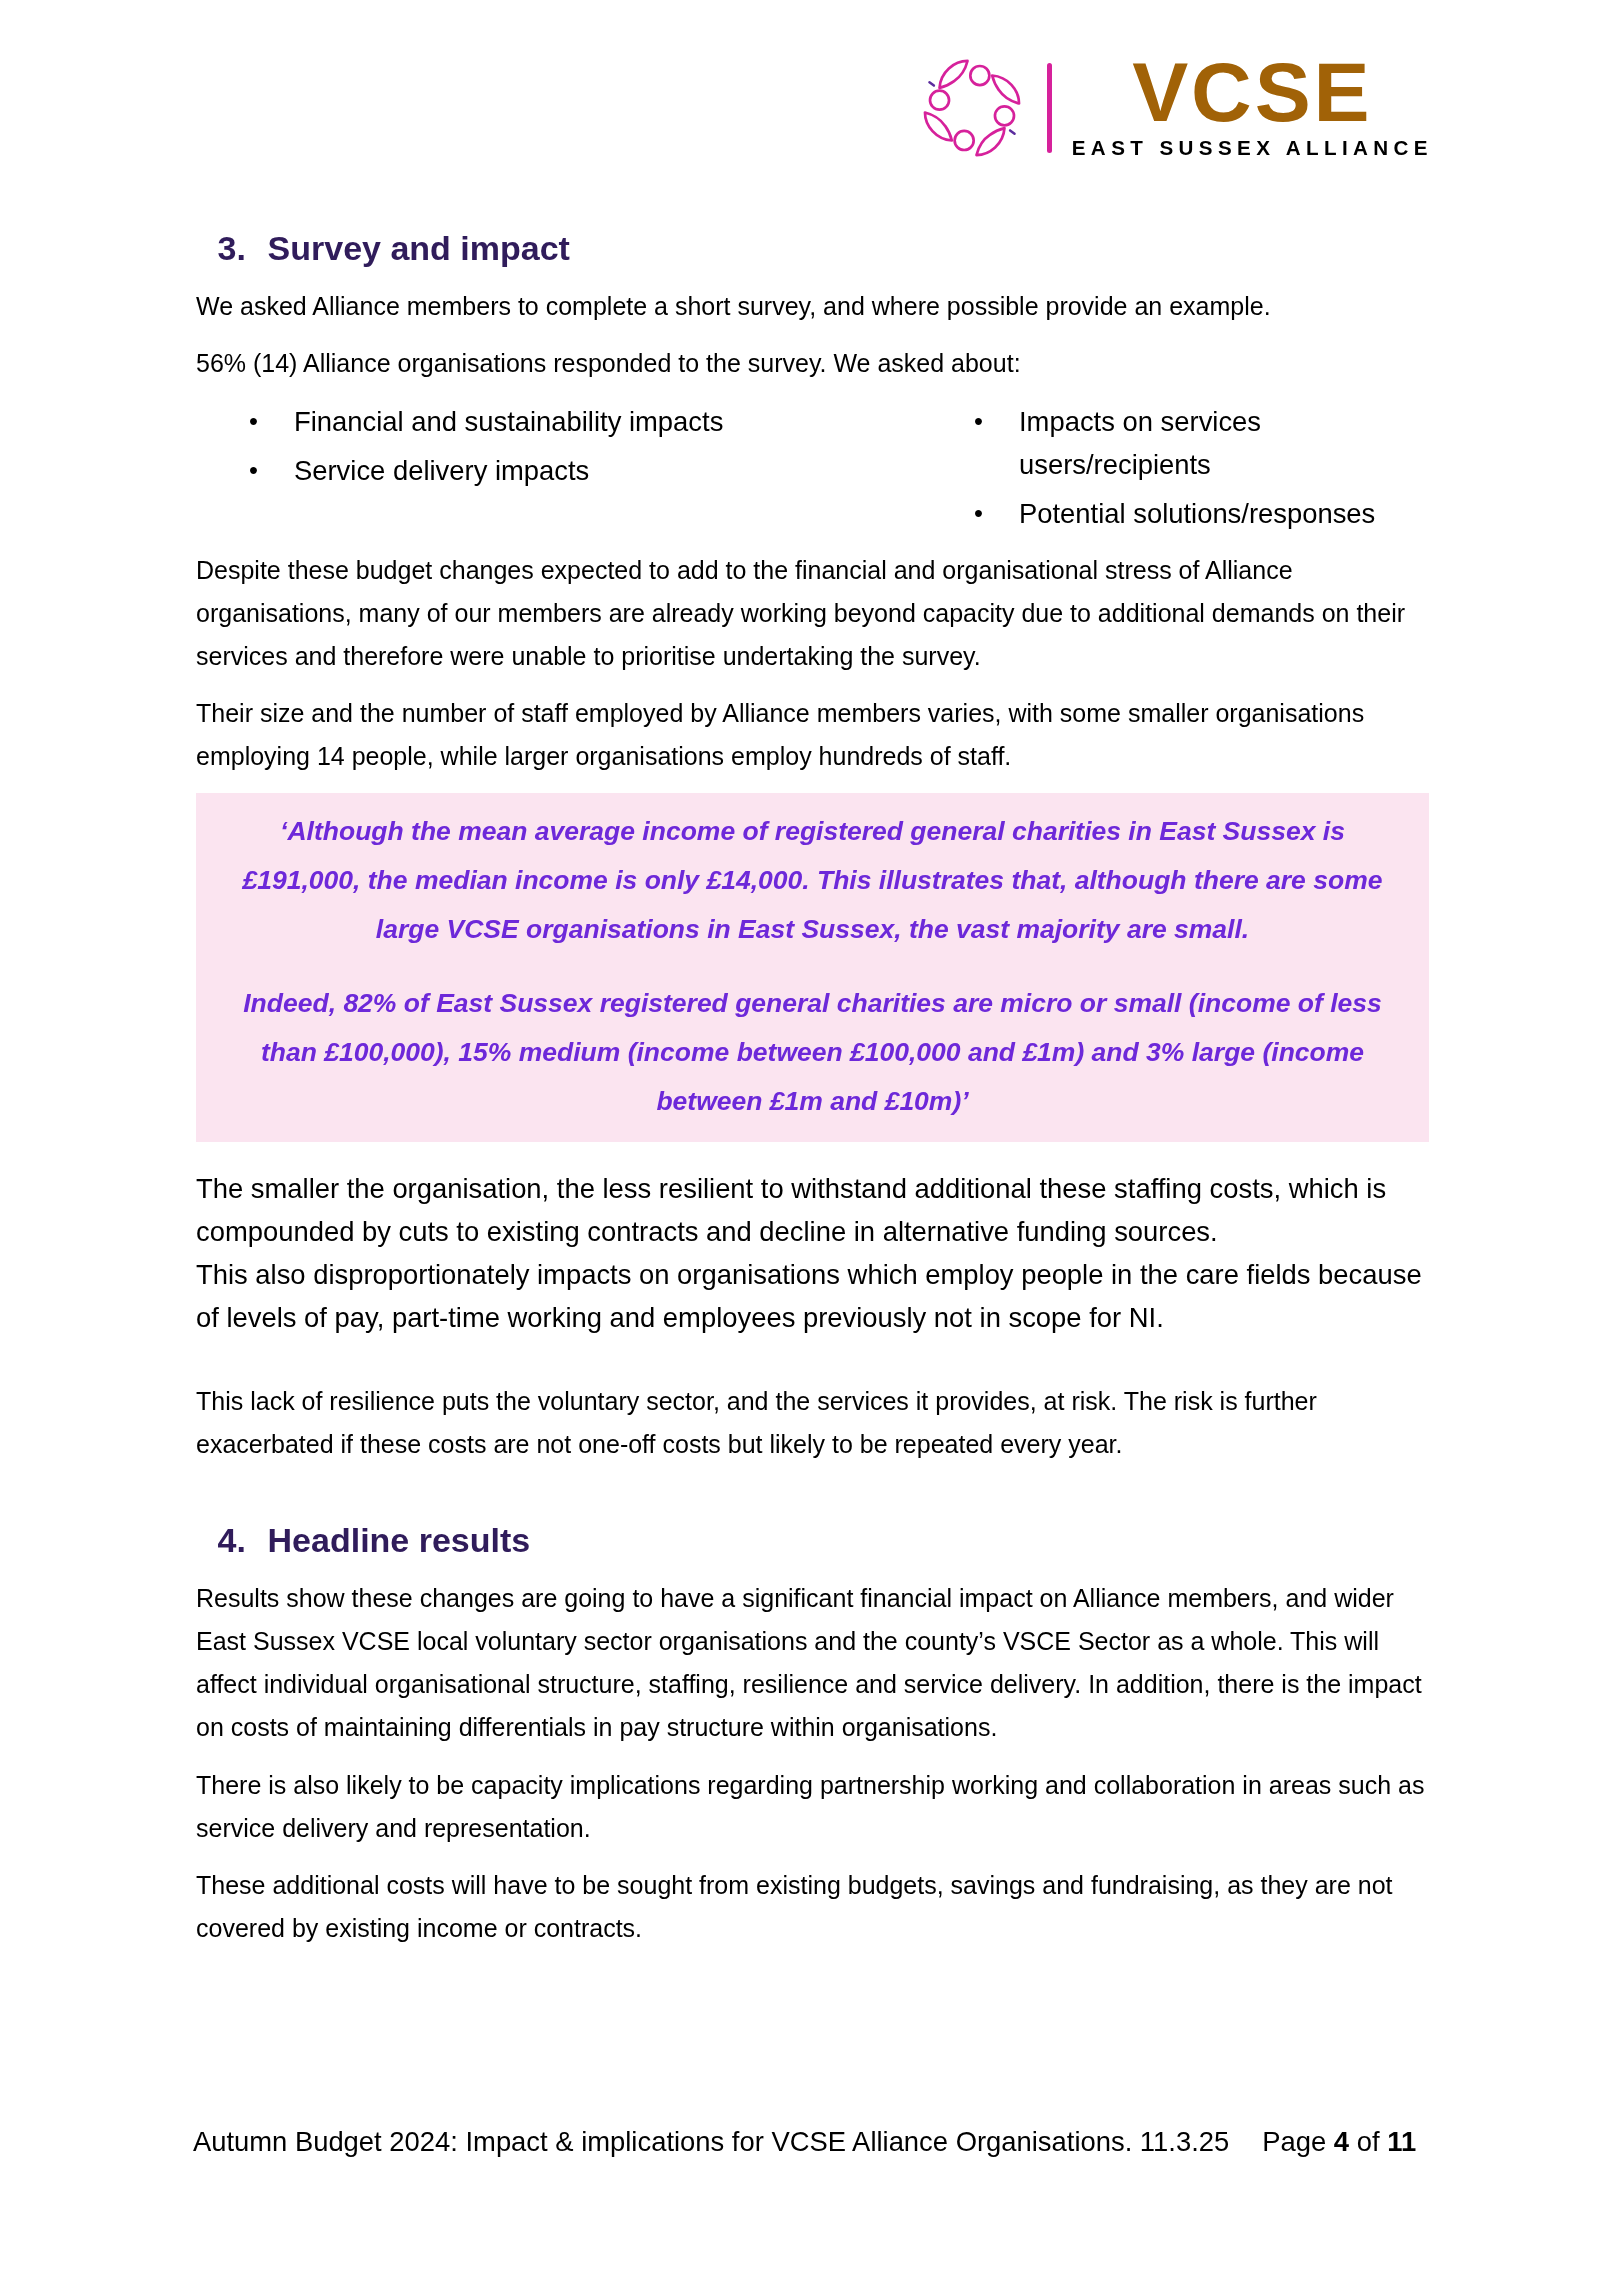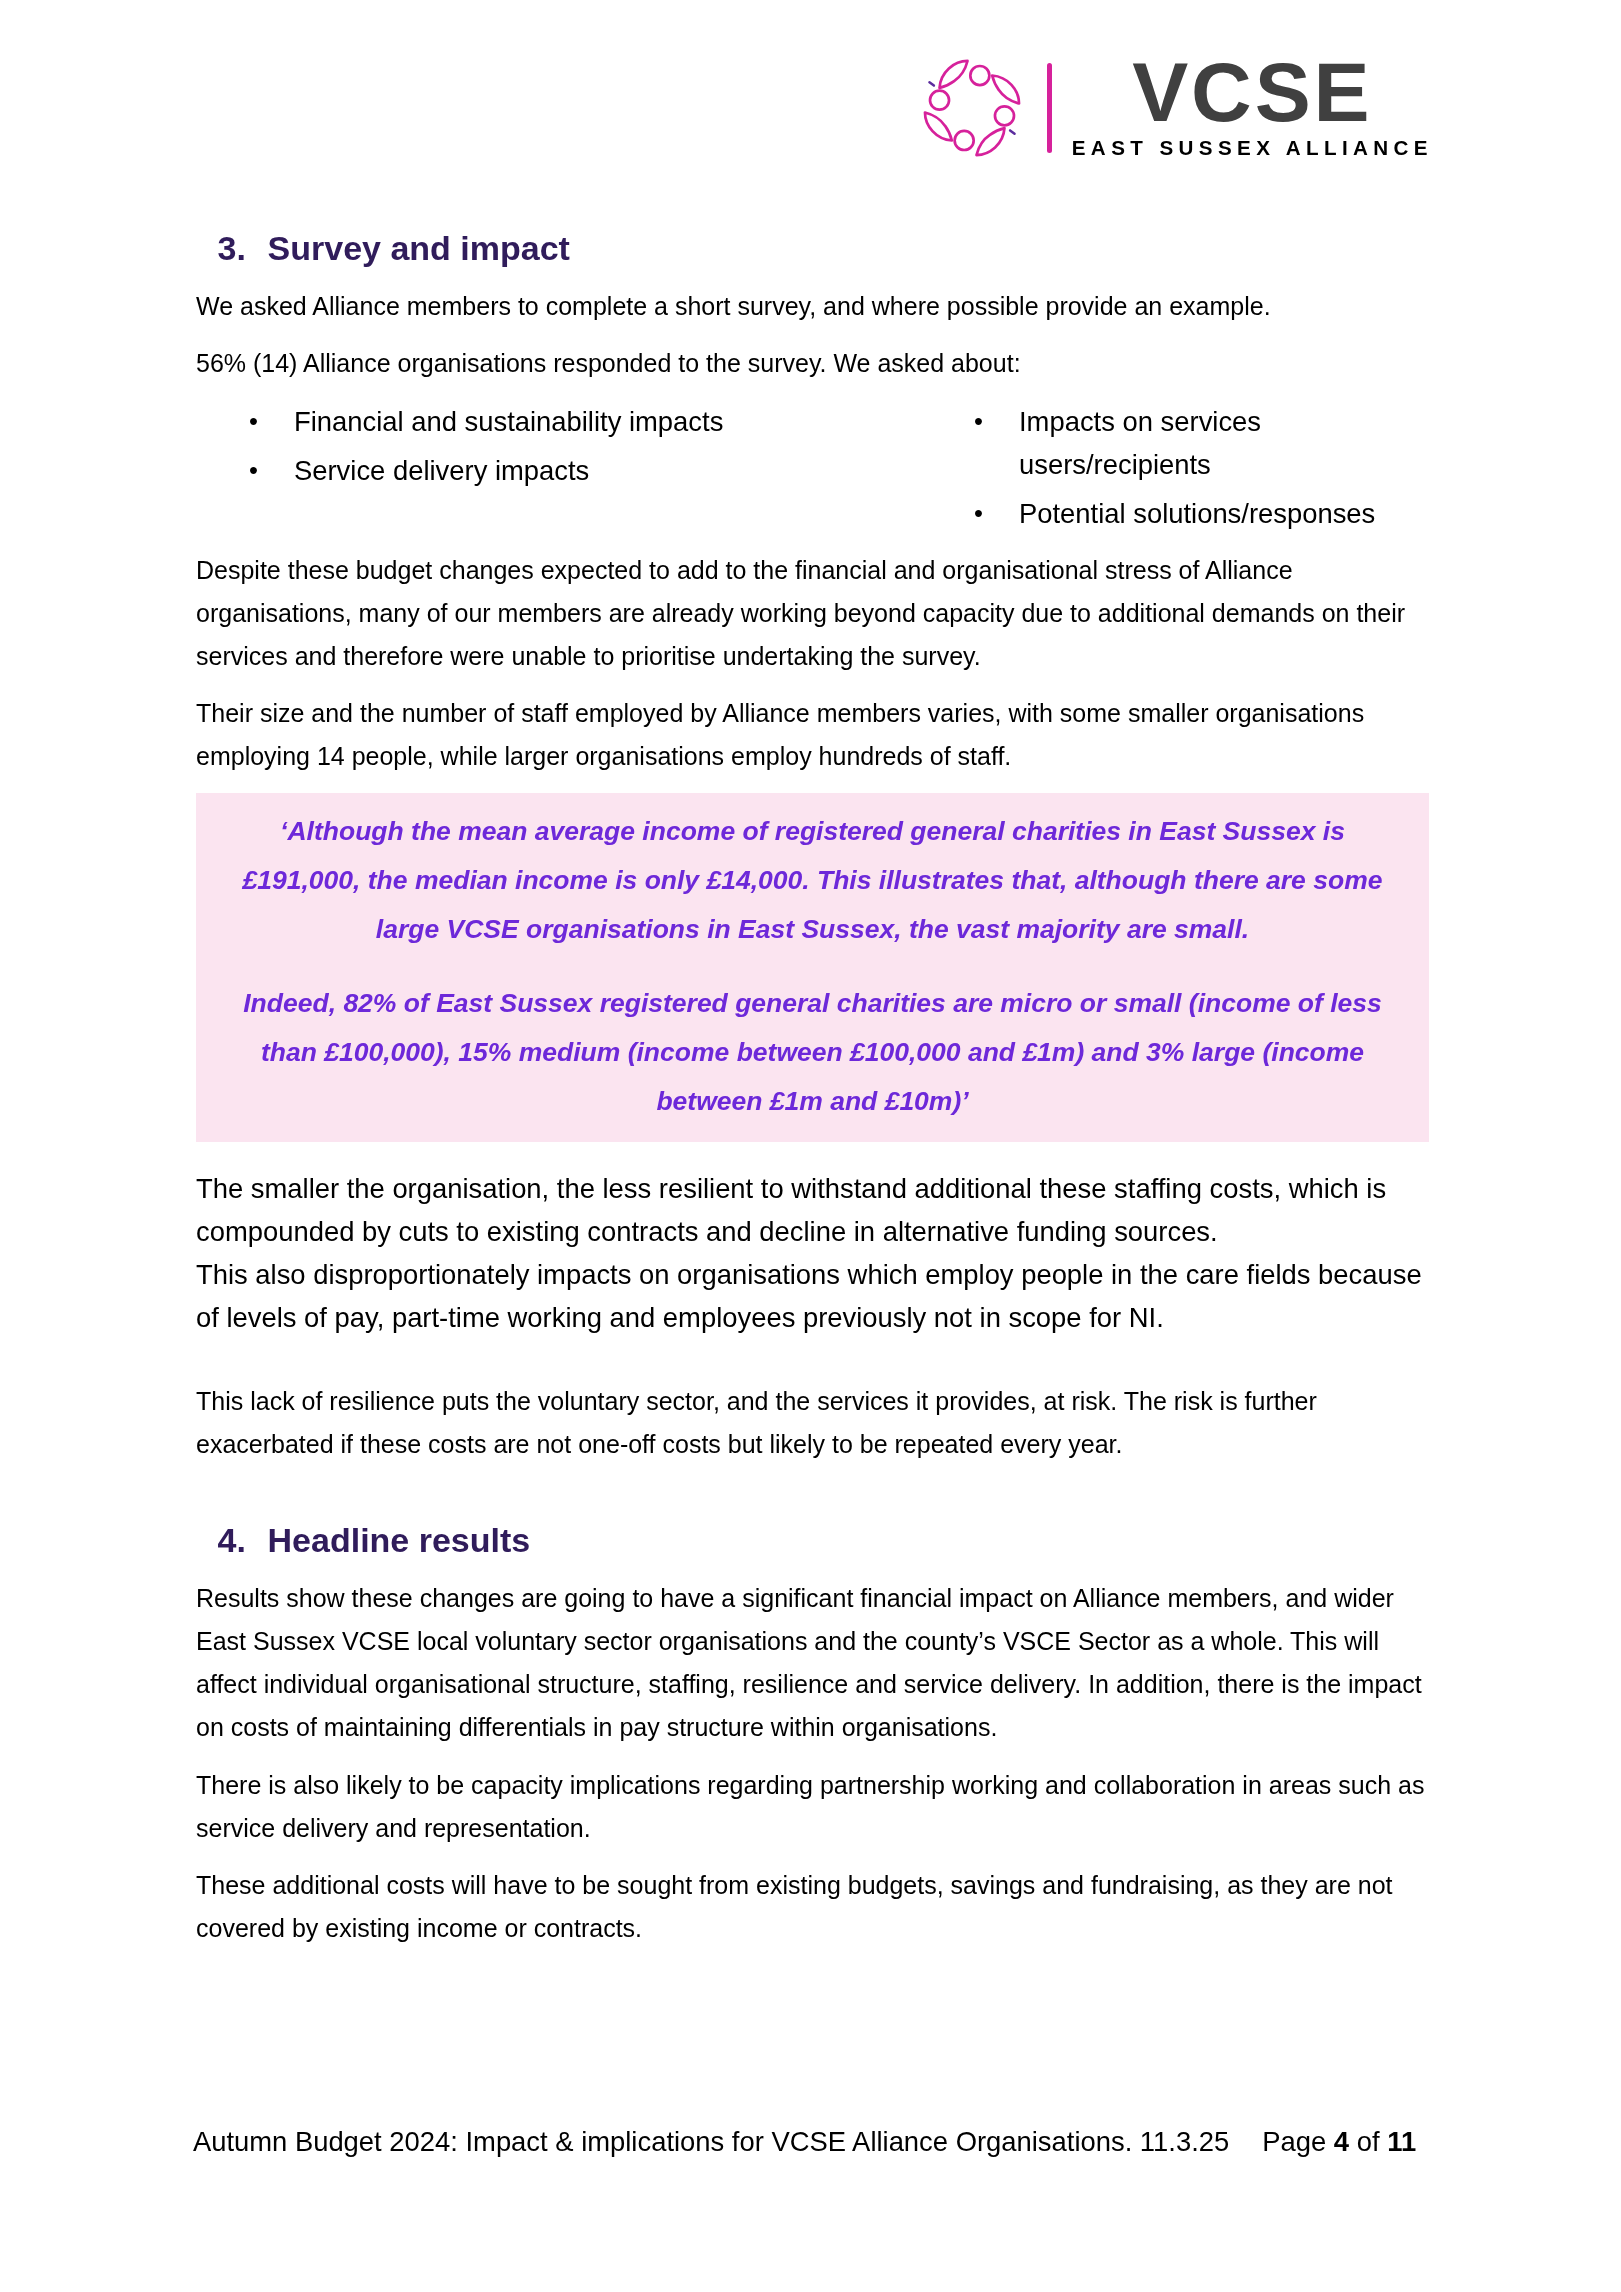--- a/index.html
+++ b/index.html
@@ -18,21 +18,21 @@
   .logo-row {
     position:absolute; top:49px; right:188px;
     display:flex; align-items:center; gap:19.6px;
     height:118px;
   }
   .logo-mark { width:112px; height:112px; flex:0 0 auto; }
   .logo-sep { width:4.9px; height:90px; background:#d6219b; border-radius:2.9px; }
   .logo-textcol { display:flex; flex-direction:column; align-items:center; }
   .logo-brand {
     font-size:84px; font-weight:800; line-height:0.88;
-    color:#404040; letter-spacing:2.9px;
+    color:#a16207; letter-spacing:2.9px;
   }
   .logo-tagline {
     font-size:20.6px; font-weight:700; letter-spacing:5.4px;
     color:#000000; margin-top:5.9px; white-space:nowrap;
   }
 
   
   .content { position:absolute; left:196px; top:227px; width:1233px; }
 
   .section-heading {

